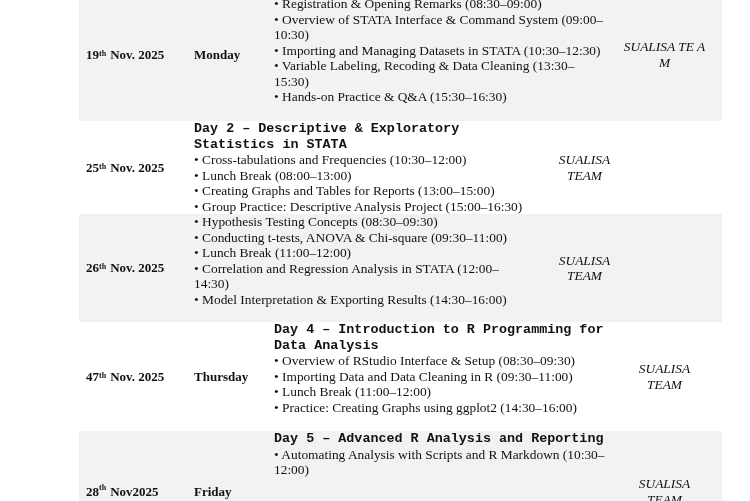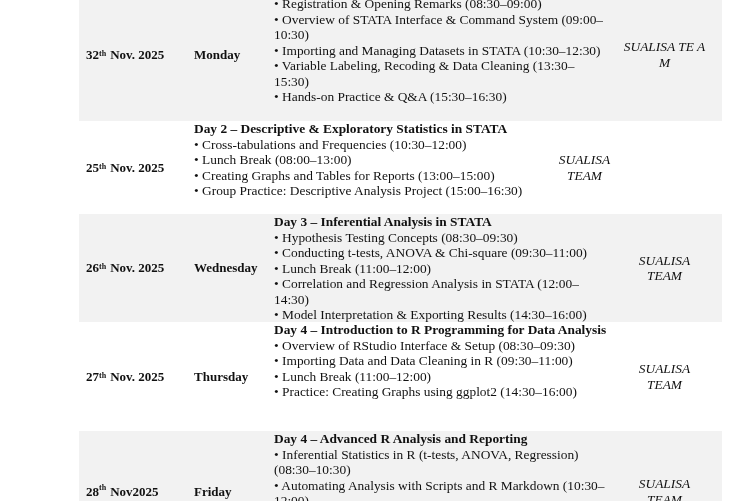--- a/index.html
+++ b/index.html
@@ -23,38 +23,38 @@
     .cell-date sup { font-size: 8px; line-height: 0; position: relative; top: -1px; margin-right: 4px; }
     .cell-day {
       width: 80px; padding-left: 7px; box-sizing: border-box;
       font-weight: bold; font-size: 13px;
       display: flex; align-items: center;
     }
     .cell-content {
       width: 340px; box-sizing: border-box; padding-left: 7px;
       font-size: 13.4px; line-height: 15.5px;
     }
-    .day-title { font-weight: bold; }
+    .day-title { font-weight: bold; font-family: Liberation Mono, monospace; }
     .cell-team {
       width: 115px; box-sizing: border-box;
       font-size: 13.4px; line-height: 15.5px; text-align: center;
       display: flex; align-items: center; justify-content: center;
       padding: 0 8px;
     }
     .cell-team span { display: block; word-break: break-all; font-style: italic; }
     .item { display: block; }
   </style>
 </head>
 <body>
 
 <div class="table">
 
   <div class="row shaded" style="height:133px;">
     <div class="cell-date">
-      <span>32</span>
+      <span>19</span>
         <sup>th</sup>
         <span>Nov. 2025</span>
     </div>
     <div class="cell-day">Monday</div>
     <div class="cell-content" style="padding-top:8px;">
       <span class="item">• Registration &amp; Opening Remarks (08:30–09:00)</span>
       <span class="item">• Overview of STATA Interface &amp; Command System (09:00–10:30)</span>
       <span class="item">• Importing and Managing Datasets in STATA (10:30–12:30)</span>
       <span class="item">• Variable Labeling, Recoding &amp; Data Cleaning (13:30–15:30)</span>
       <span class="item">• Hands-on Practice &amp; Q&amp;A (15:30–16:30)</span>
@@ -81,37 +81,35 @@
       <span style="width:60px;">SUALISA TEAM</span>
     </div>
   </div>
 
   <div class="row shaded" style="height:108px;">
     <div class="cell-date">
       <span>26</span>
         <sup>th</sup>
         <span>Nov. 2025</span>
     </div>
-    <div class="cell-day">Wednesday</div>
     <div class="cell-content">
-      <span class="item day-title">Day 3 – Inferential Analysis in STATA</span>
       <span class="item">• Hypothesis Testing Concepts (08:30–09:30)</span>
       <span class="item">• Conducting t-tests, ANOVA &amp; Chi-square (09:30–11:00)</span>
       <span class="item">• Lunch Break (11:00–12:00)</span>
       <span class="item">• Correlation and Regression Analysis in STATA (12:00–14:30)</span>
       <span class="item">• Model Interpretation &amp; Exporting Results (14:30–16:00)</span>
     </div>
     <div class="cell-team">
       <span style="width:60px;">SUALISA TEAM</span>
     </div>
   </div>
 
   <div class="row" style="height:109px;">
     <div class="cell-date">
-      <span>27</span>
+      <span>47</span>
         <sup>th</sup>
         <span>Nov. 2025</span>
     </div>
     <div class="cell-day">Thursday</div>
     <div class="cell-content">
       <span class="item day-title">Day 4 – Introduction to R Programming for Data Analysis</span>
       <span class="item">• Overview of RStudio Interface &amp; Setup (08:30–09:30)</span>
       <span class="item">• Importing Data and Data Cleaning in R (09:30–11:00)</span>
       <span class="item">• Lunch Break (11:00–12:00)</span>
       <span class="item">• Practice: Creating Graphs using ggplot2 (14:30–16:00)</span>
@@ -122,22 +120,21 @@
   </div>
 
   <div class="row shaded" style="height:130px;">
     <div class="cell-date" style="align-items:flex-start; padding-top:53px;">
       <span>28</span>
         <sup style="top:4px;">th</sup>
         <span>Nov2025</span>
     </div>
     <div class="cell-day" style="align-items:flex-start; padding-top:53px;">Friday</div>
     <div class="cell-content">
-      <span class="item day-title">Day 4 – Advanced R Analysis and Reporting</span>
-      <span class="item">• Inferential Statistics in R (t-tests, ANOVA, Regression) (08:30–10:30)</span>
+      <span class="item day-title">Day 5 – Advanced R Analysis and Reporting</span>
       <span class="item">• Automating Analysis with Scripts and R Markdown (10:30–12:00)</span>
     </div>
     <div class="cell-team" style="align-items:flex-start; padding-top:45px;">
       <span style="width:60px;">SUALISA TEAM</span>
     </div>
   </div>
 
 </div>
 
 </body></html>

